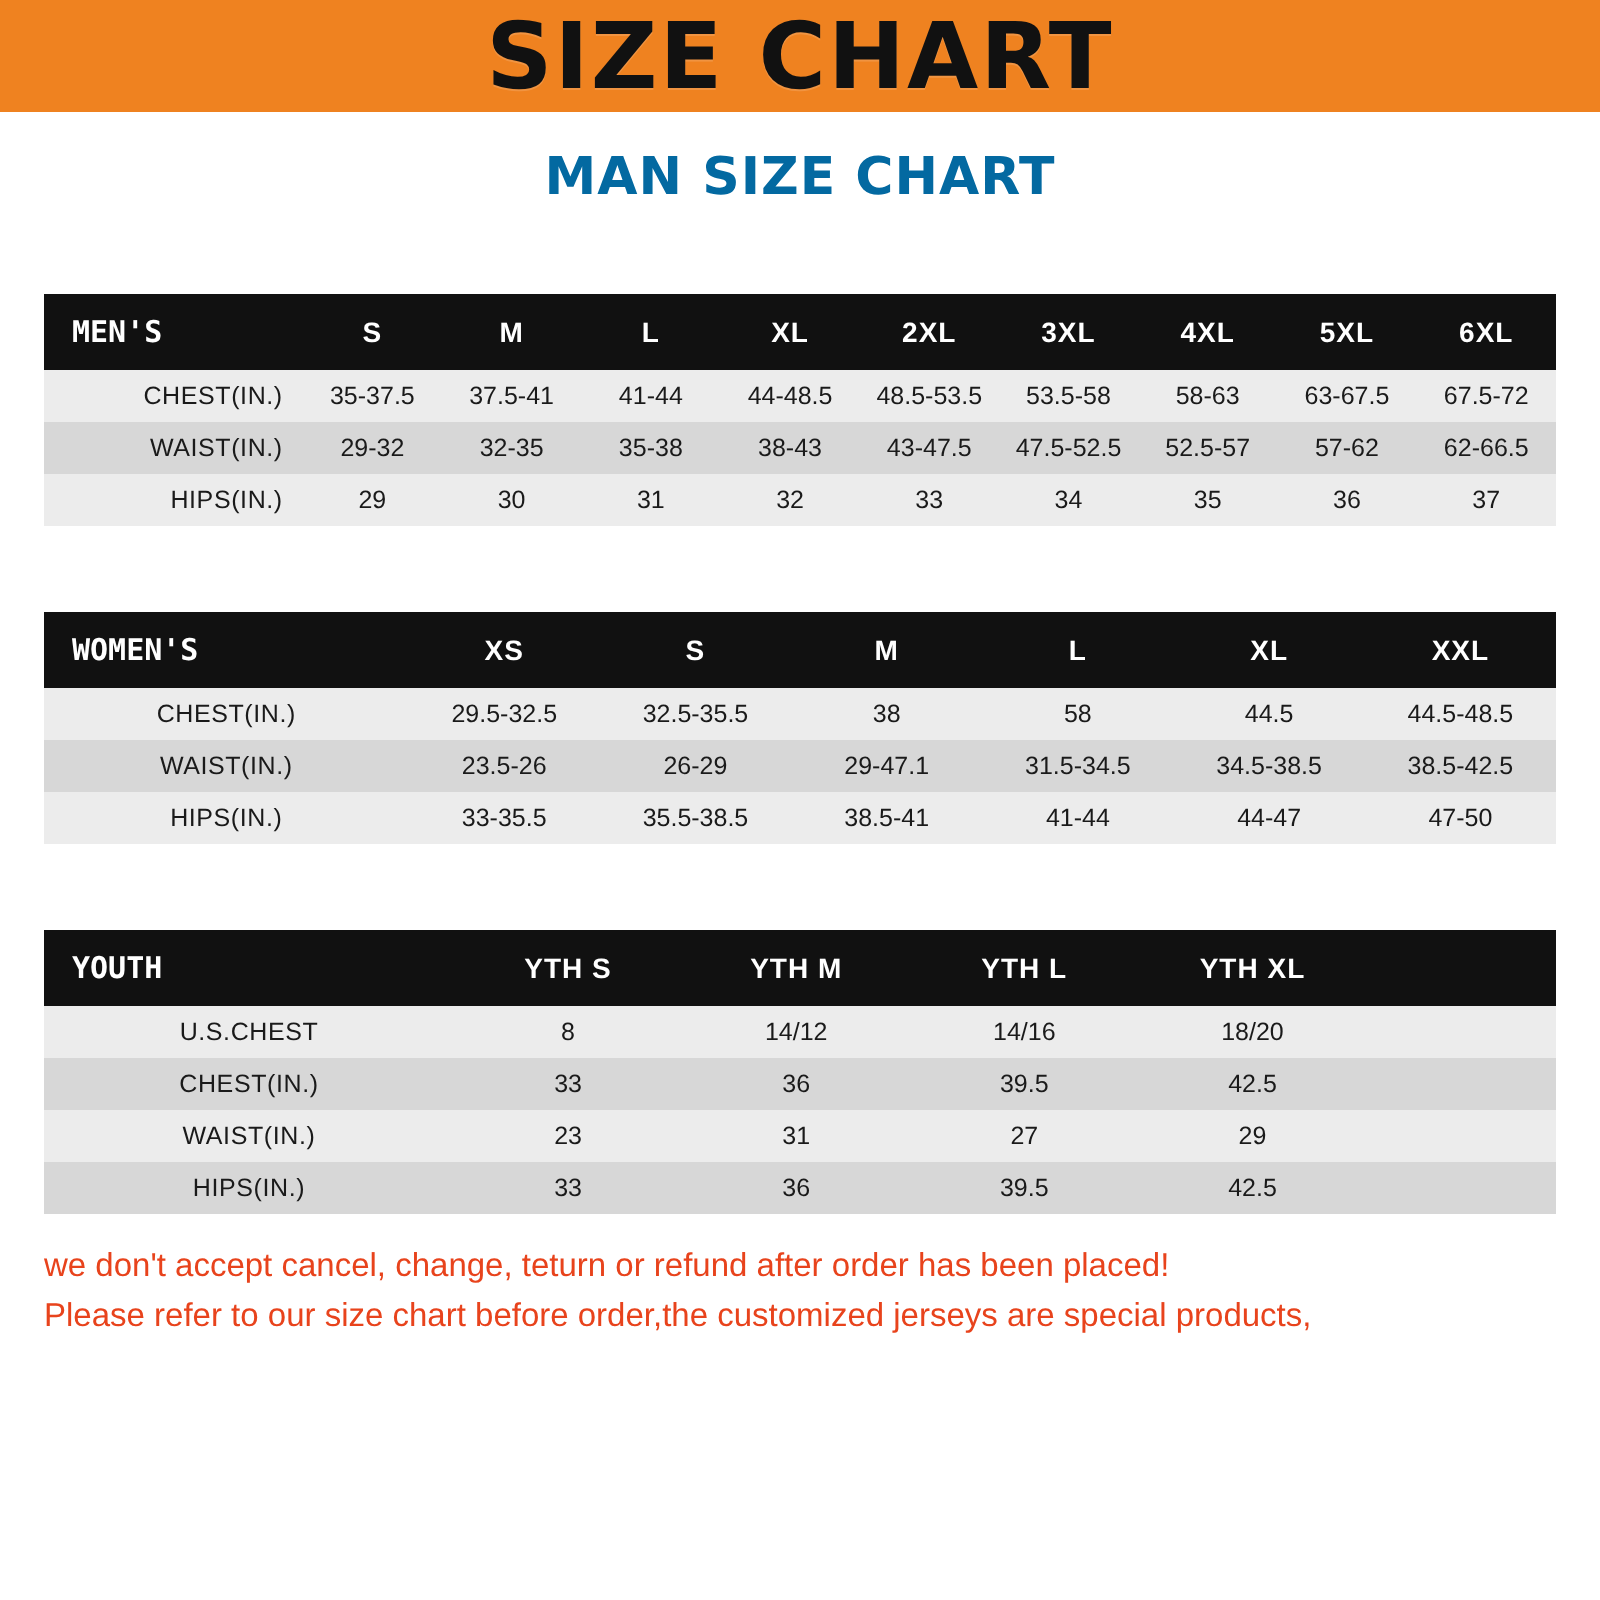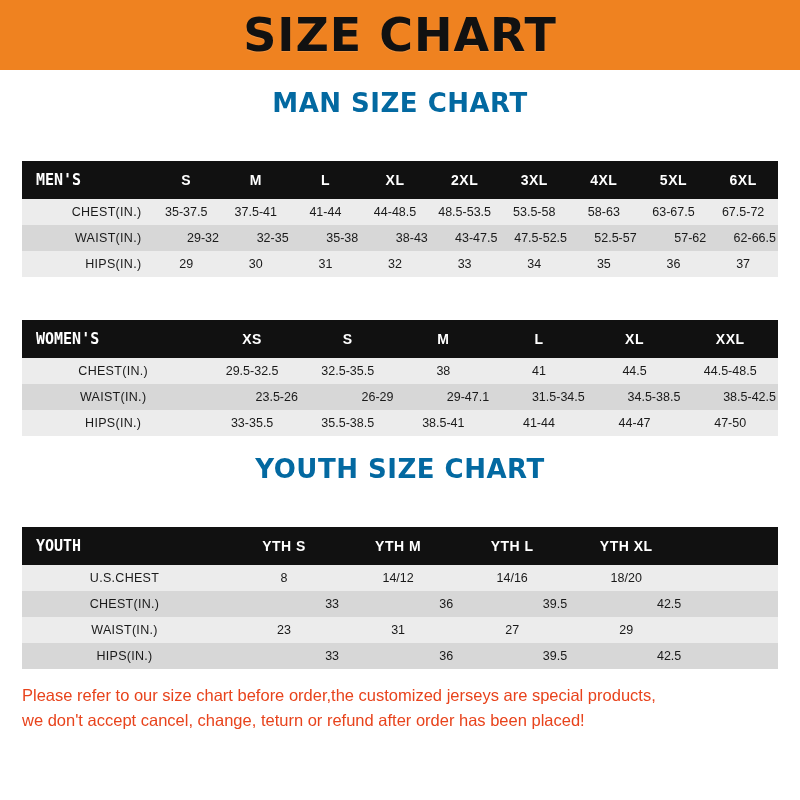--- a/index.html
+++ b/index.html
@@ -16,21 +16,21 @@
   .page {
     position: relative;
     width: 800px;
     height: 800px;
     background: #ffffff;
     box-sizing: border-box;
   }
   
   .banner {
     position: relative;
-    height: 70px;
+    height: 56px;
     background: #ef8220;
     display: flex;
     align-items: center;
     justify-content: center;
   }
   .banner-title {
     font-family: "DejaVu Sans", sans-serif;
     font-weight: 700;
     font-size: 46px;
     letter-spacing: 1px;
@@ -75,21 +75,21 @@
   }
   table.sz thead th.rowhead {
     text-align: left;
     padding-left: 14px;
     font-family: "DejaVu Sans Mono", monospace;
     font-size: 15px;
     font-weight: 700;
     letter-spacing: 0px;
   }
   table.sz tbody tr.alt-a td { background: #ececec; }
-  table.sz tbody tr.alt-b td { background: #d7d7d7; text-align: right; }
+  table.sz tbody tr.alt-b td { background: #d7d7d7; }
   table.sz tbody td.rowlabel {
     font-weight: 400;
     letter-spacing: 0.3px;
     font-size: 12.5px;
   }
   
   .men table.sz tbody td.rowlabel { text-align: right; padding-right: 10px; }
   .women table.sz tbody td.rowlabel { text-align: center; }
   .youth table.sz tbody td.rowlabel { text-align: center; }
 
@@ -182,21 +182,21 @@
           <th>XL</th>
           <th>XXL</th>
         </tr>
       </thead>
       <tbody>
         <tr class="alt-a">
           <td class="rowlabel">CHEST(IN.)</td>
           <td>29.5-32.5</td>
           <td>32.5-35.5</td>
           <td>38</td>
-          <td>41</td>
+          <td>58</td>
           <td>44.5</td>
           <td>44.5-48.5</td>
         </tr>
         <tr class="alt-b">
           <td class="rowlabel">WAIST(IN.)</td>
           <td>23.5-26</td>
           <td>26-29</td>
           <td>29-47.1</td>
           <td>31.5-34.5</td>
           <td>34.5-38.5</td>
@@ -209,21 +209,20 @@
           <td>38.5-41</td>
           <td>41-44</td>
           <td>44-47</td>
           <td>47-50</td>
         </tr>
       </tbody>
     </table>
   </div>
 
   <div class="section youth">
-    <div class="section-title">YOUTH SIZE CHART</div>
     <table class="sz">
       <thead>
         <tr>
           <th class="rowhead" style="width:25%">YOUTH</th>
           <th>YTH S</th>
           <th>YTH M</th>
           <th>YTH L</th>
           <th>YTH XL</th>
           <th style="width:12%"></th>
         </tr>
@@ -259,17 +258,17 @@
           <td>36</td>
           <td>39.5</td>
           <td>42.5</td>
           <td></td>
         </tr>
       </tbody>
     </table>
   </div>
 
   <div class="note">
+    <span class="line">we don't accept cancel, change, teturn or refund after order has been placed!</span>
     <span class="line">Please refer to our size chart before order,the customized jerseys are special products,</span>
-    <span class="line">we don't accept cancel, change, teturn or refund after order has been placed!</span>
   </div>
 
 </div>
 
 </body></html>

